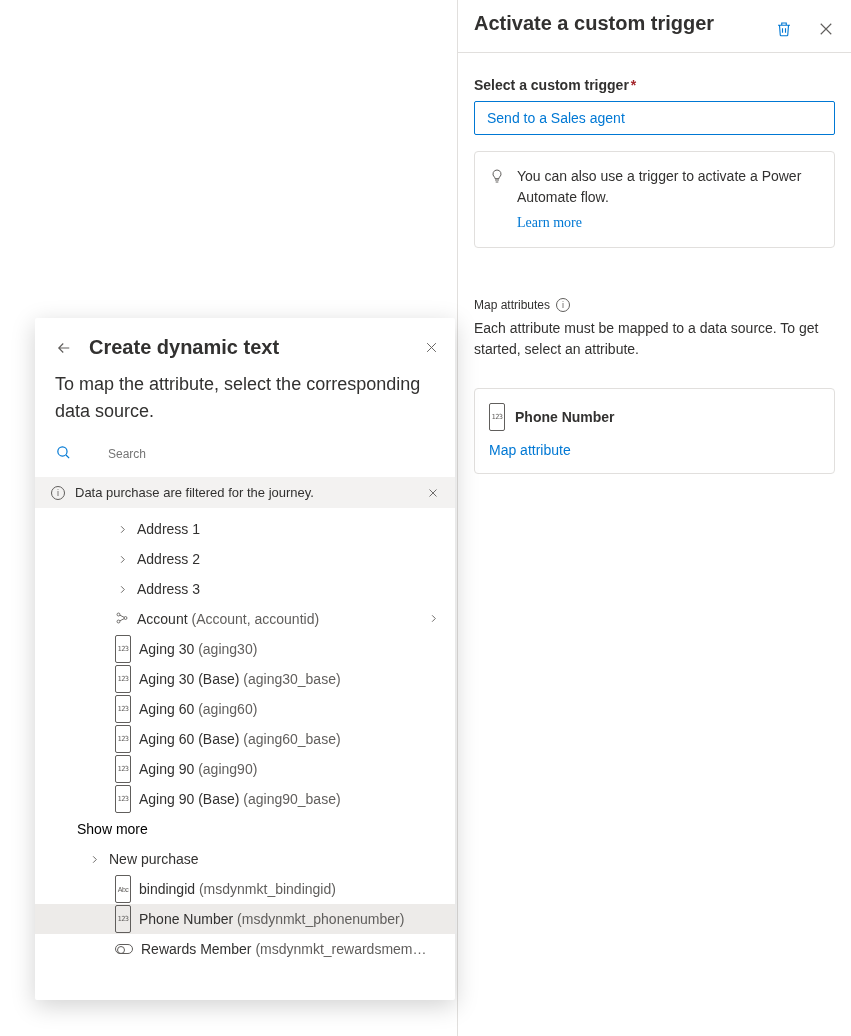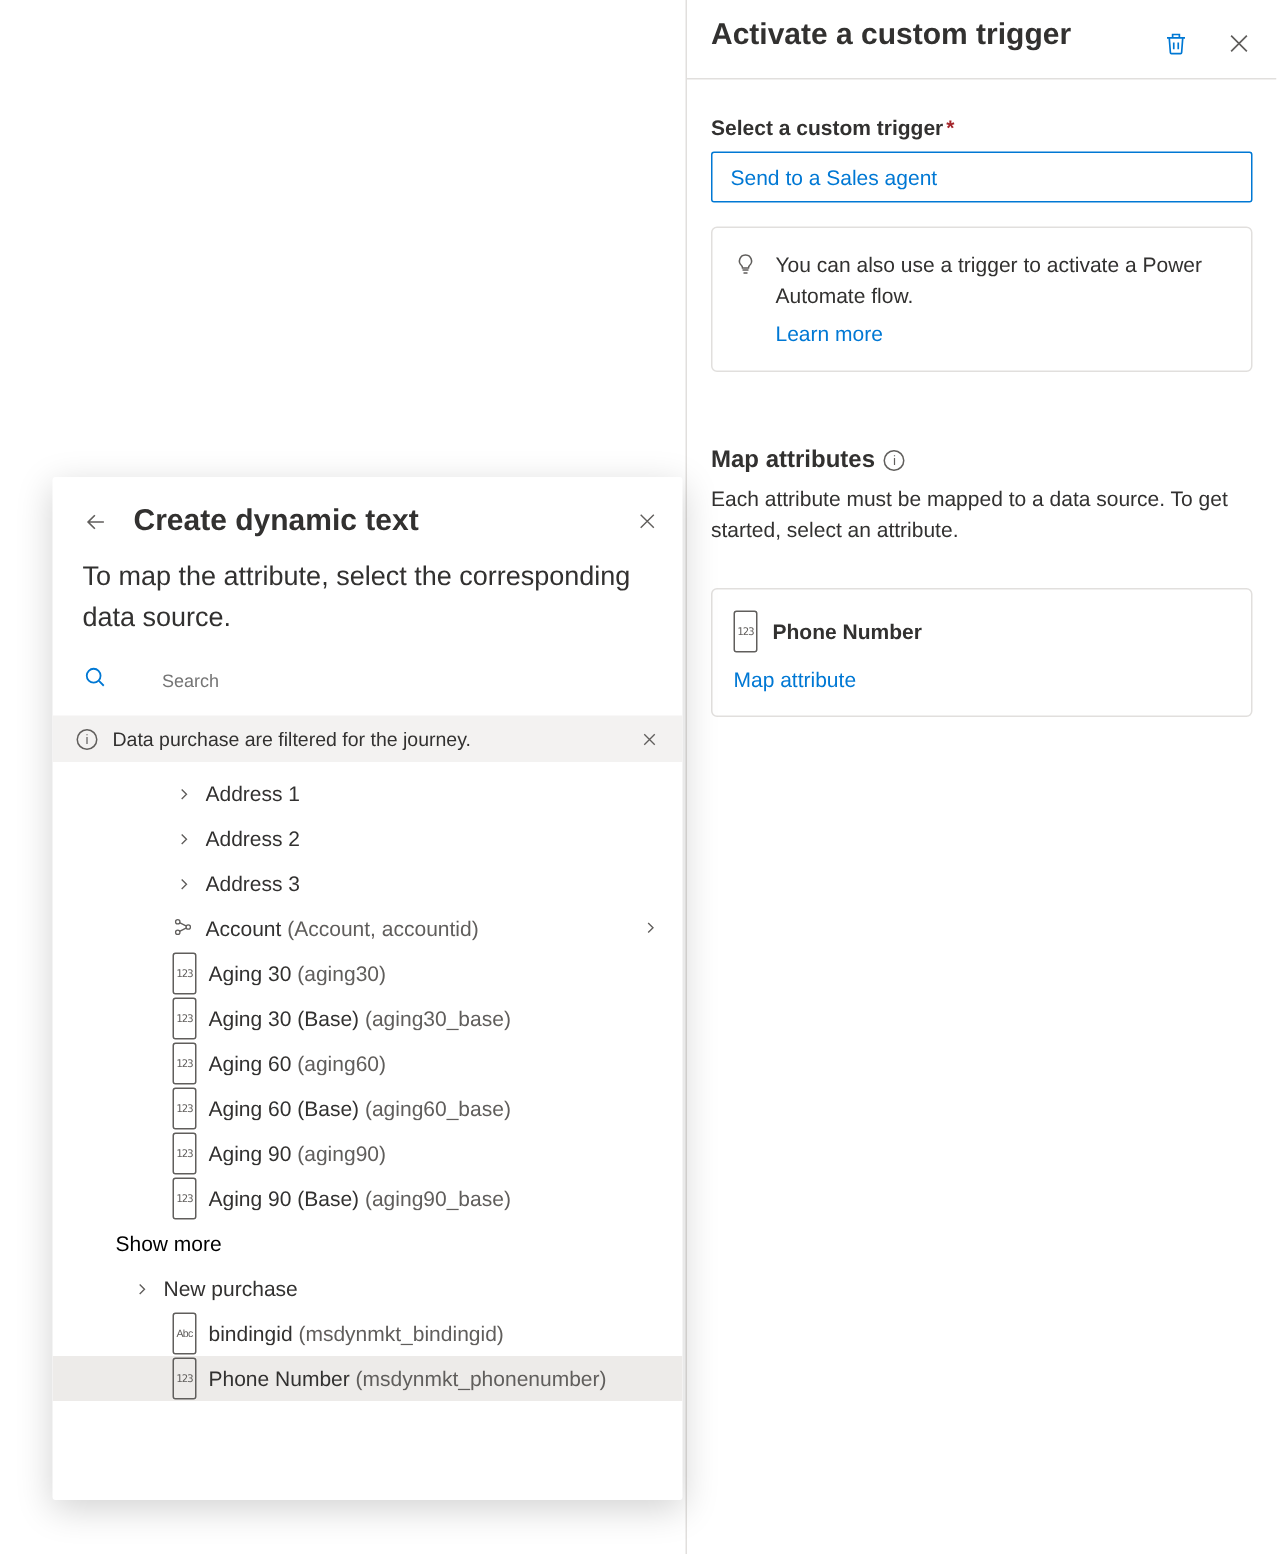--- a/index.html
+++ b/index.html
@@ -72,34 +72,34 @@
       gap: 12px;
       font-size: 14px;
       color: #323130;
       line-height: 1.5;
     }
     .info-card .bulb {
       flex-shrink: 0;
       color: #605e5c;
       padding-top: 2px;
     }
-    .info-card a { color: #0078d4; text-decoration: none; display: block; margin-top: 4px;}
+    .info-card a { color: #0078d4; text-decoration: none; display: block; margin-top: 4px; font-family: Liberation Serif, serif;}
     .section {
       padding: 0 16px;
     }
     .section-header {
       display: flex;
       align-items: center;
       gap: 6px;
       margin-top: 34px;
       margin-bottom: 6px;
     }
     .section-title {
-      font-size: 16px;
-      font-weight: 700;
+      font-size: 12px;
+      font-weight: 400;
     }
     .section-desc {
       font-size: 14px;
       color: #323130;
       line-height: 1.5;
     }
     .attr-card {
       border: 1px solid #e1dfdd;
       border-radius: 4px;
       padding: 14px 14px;
@@ -388,14 +388,18 @@
         <span class="item-label">New purchase</span>
       </div>
       <div class="tree-item indent-1">
         <span class="item-icon type-abc">Abc</span>
         <span class="item-label">bindingid <span class="item-sub">(msdynmkt_bindingid)</span></span>
       </div>
       <div class="tree-item indent-1 selected">
         <span class="item-icon type-123">123</span>
         <span class="item-label">Phone Number <span class="item-sub">(msdynmkt_phonenumber)</span></span>
       </div>
+      <div class="tree-item indent-1">
+        <span class="pill-icon"></span>
+        <span class="item-label">Rewards Member <span class="item-sub">(msdynmkt_rewardsmem…</span></span>
+      </div>
     </div>
 </div>
 
 </body></html>

